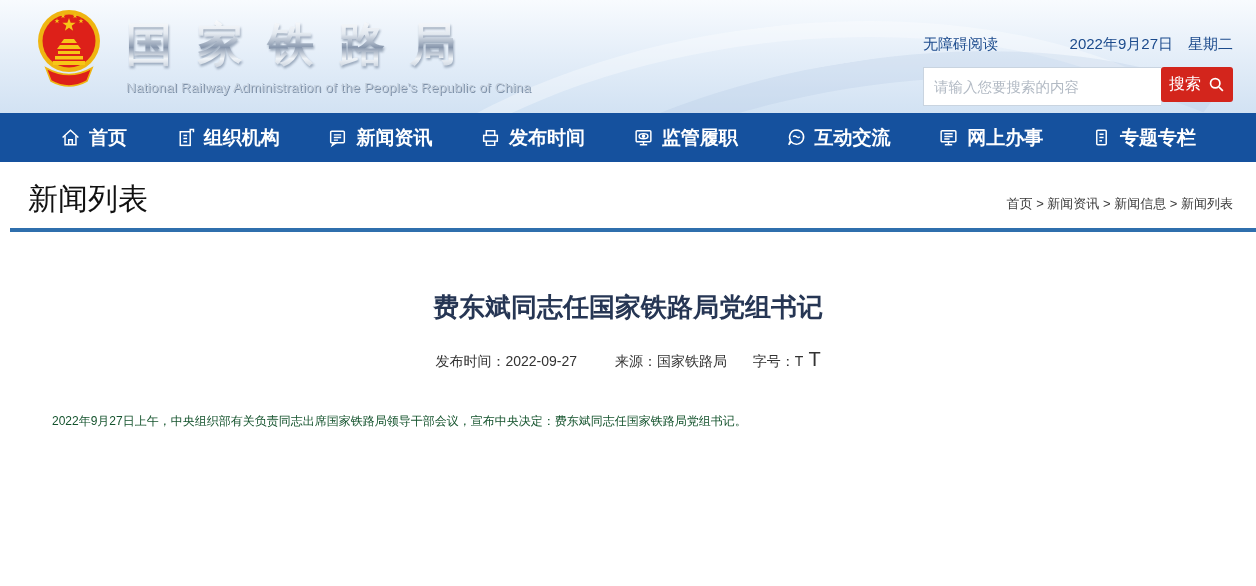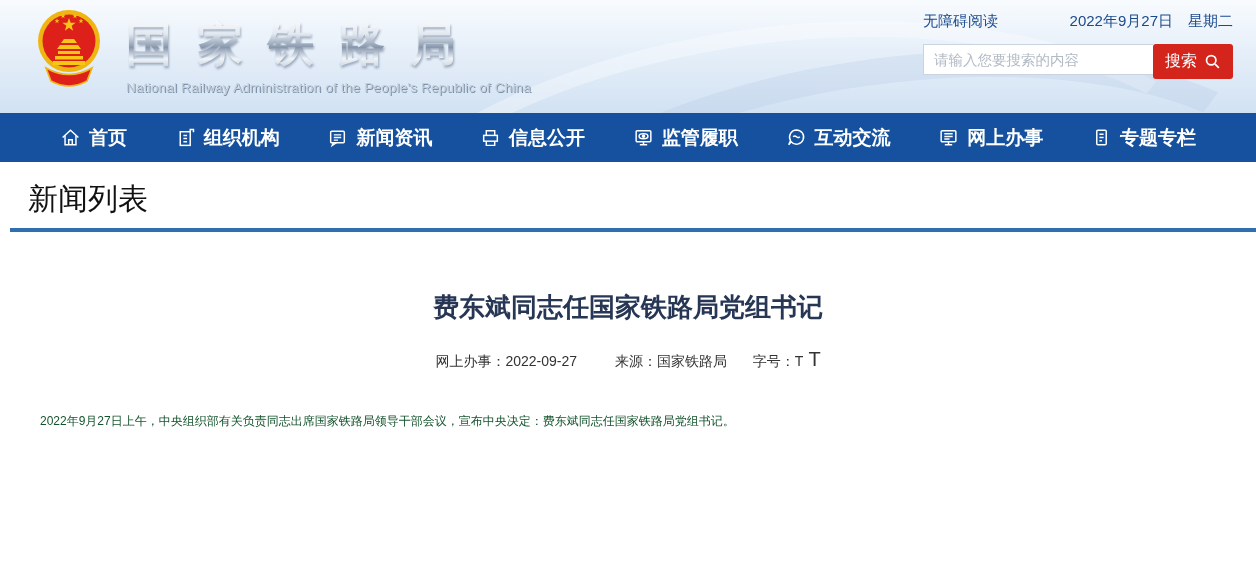--- a/index.html
+++ b/index.html
@@ -17,50 +17,50 @@
   .logo-area { position:absolute; left:36px; top:8px; display:flex; align-items:flex-start; }
   .emblem { width:66px; height:96px; flex:0 0 auto; }
   .logo-text { margin-left:24px; padding-top:6px; }
   .logo-cn { font-size:46px; font-weight:700; letter-spacing:25px; white-space:nowrap;
              background:linear-gradient(180deg,#ffffff 4%,#e3e9f0 32%,#8897ad 54%,#f0f4f8 72%,#a6b3c5 100%);
              -webkit-background-clip:text; background-clip:text;
              color:#9fadbf; -webkit-text-fill-color:transparent;
              filter:drop-shadow(1px 2px 1px rgba(70,90,120,.45)); }
   .logo-en { margin-top:4px; font-size:13.5px; font-weight:400; letter-spacing:.2px;
              color:#c3cedb; text-shadow:1px 1px 0 #7e91a9; white-space:nowrap; }
-  .header-right { position:absolute; right:23px; top:12px; width:310px; }
+  .header-right { position:absolute; right:23px; top:35px; width:310px; }
   .header-row1 { display:flex; justify-content:space-between; align-items:center;
                  font-size:15px; color:#1b4a8c; }
   .access-link { cursor:pointer; }
   .date-text { white-space:pre; }
   .header-row2 { display:flex; margin-top:13px; height:35px; }
-  .search-input { flex:1; height:31px; border:1px solid #c9d4e0; border-right:none; background:#fff;
+  .search-input { flex:1; height:39px; border:1px solid #c9d4e0; border-right:none; background:#fff;
                   padding:10px 10px; font-size:14.5px; color:#333; outline:none; }
   .search-input::placeholder { color:#b2bac4; }
-  .search-btn { width:80px; height:35px; border:none; background:#d3251c; color:#fff;
+  .search-btn { width:72px; height:35px; border:none; background:#d3251c; color:#fff;
                 font-size:16px; display:flex; align-items:center; justify-content:center;
                 gap:7px; border-radius:3px; cursor:pointer; }
 
   
   .nav { height:49px; background:#15519e; display:flex; align-items:center;
          justify-content:space-between; padding:0 60px; }
   .nav-item { display:flex; align-items:center; gap:8px; color:#fff; text-decoration:none;
               font-size:19px; font-weight:700; cursor:pointer; white-space:nowrap; }
   .nav-item svg { display:block; }
 
   
   .page-head { display:flex; justify-content:space-between; align-items:flex-end;
                padding:20px 23px 0 28px;gap:15px; }
   .page-title { font-size:30px; font-weight:400; color:#111; line-height:1.1; }
   .breadcrumb { font-size:13px; color:#3a3a3a; white-space:pre; padding-bottom:2px; }
   .crumb { cursor:pointer; }
   .rule { height:4px; background:#2f6fad; margin:13px 0 0 10px; }
 
   
-  .article { padding:58px 16px 0; }
+  .article { padding:58px 28px 0; }
   .article-title { text-align:center; font-size:26px; font-weight:700; color:#263654; }
   .article-meta { text-align:center; margin-top:17px; font-size:14px; color:#333; }
   .meta-item { display:inline-block; }
   .meta-item + .meta-item { margin-left:34px; }
   .meta-item.fontsize { margin-left:22px;margin-top:6px; }
   .font-t-small { cursor:pointer; }
   .font-t-large { font-size:20px; cursor:pointer; margin-left:5px; }
   .article-body { margin-top:40px; font-size:12px; color:#14532d; line-height:1.8; text-indent:2em; }
 </style>
 </head>
@@ -134,21 +134,21 @@
         <path d="M6 15 L5 17.5 L9 15"></path>
       </svg>
     <span>新闻资讯</span>
   </a>
   <a class="nav-item">
     <svg width="21" height="21" viewBox="0 0 20 20" fill="none" stroke="#fff" stroke-width="1.4">
       <path d="M6 8 V3.5 H14 V8"></path>
         <rect x="3.5" y="8" width="13" height="5.5"></rect>
         <path d="M6 13.5 V17.5 H14 V13.5"></path>
       </svg>
-    <span>信息公开</span>
+    <span>发布时间</span>
   </a>
   <a class="nav-item">
     <svg width="21" height="21" viewBox="0 0 20 20" fill="none" stroke="#fff" stroke-width="1.4">
       <rect x="3" y="3.5" width="14" height="10.5" rx="1"></rect>
         <ellipse cx="10" cy="8.7" rx="4.2" ry="2.4"></ellipse>
         <circle cx="10" cy="8.7" r="1" fill="#fff"></circle>
         <path d="M10 14 V17 M6.5 17 H13.5"></path>
       </svg>
     <span>监管履职</span>
   </a>
@@ -171,24 +171,25 @@
     <svg width="21" height="21" viewBox="0 0 20 20" fill="none" stroke="#fff" stroke-width="1.4">
       <rect x="5.5" y="3" width="9" height="14" rx="1"></rect>
         <path d="M8 7 H12 M8 10 H12 M8 13 H10.5"></path>
       </svg>
     <span>专题专栏</span>
   </a>
 </div>
 
 <div class="page-head">
   <h1 class="page-title">新闻列表</h1>
+  <div class="breadcrumb"><span class="crumb">首页</span><span> &gt; </span><span class="crumb">新闻资讯</span><span> &gt; </span><span class="crumb">新闻信息</span><span> &gt; </span><span class="crumb">新闻列表</span></div>
 </div>
 <div class="rule"></div>
 
 <div class="article">
   <div class="article-title">费东斌同志任国家铁路局党组书记</div>
   <div class="article-meta">
-    <span class="meta-item"><span>网上办事：</span><span>2022-09-27</span></span>
+    <span class="meta-item"><span>发布时间：</span><span>2022-09-27</span></span>
     <span class="meta-item"><span>来源：</span><span>国家铁路局</span></span>
     <span class="meta-item fontsize"><span>字号：</span><span class="font-t-small">T</span><span class="font-t-large">T</span></span>
   </div>
   <p class="article-body">2022年9月27日上午，中央组织部有关负责同志出席国家铁路局领导干部会议，宣布中央决定：费东斌同志任国家铁路局党组书记。</p>
 </div>
 
 </body></html>

